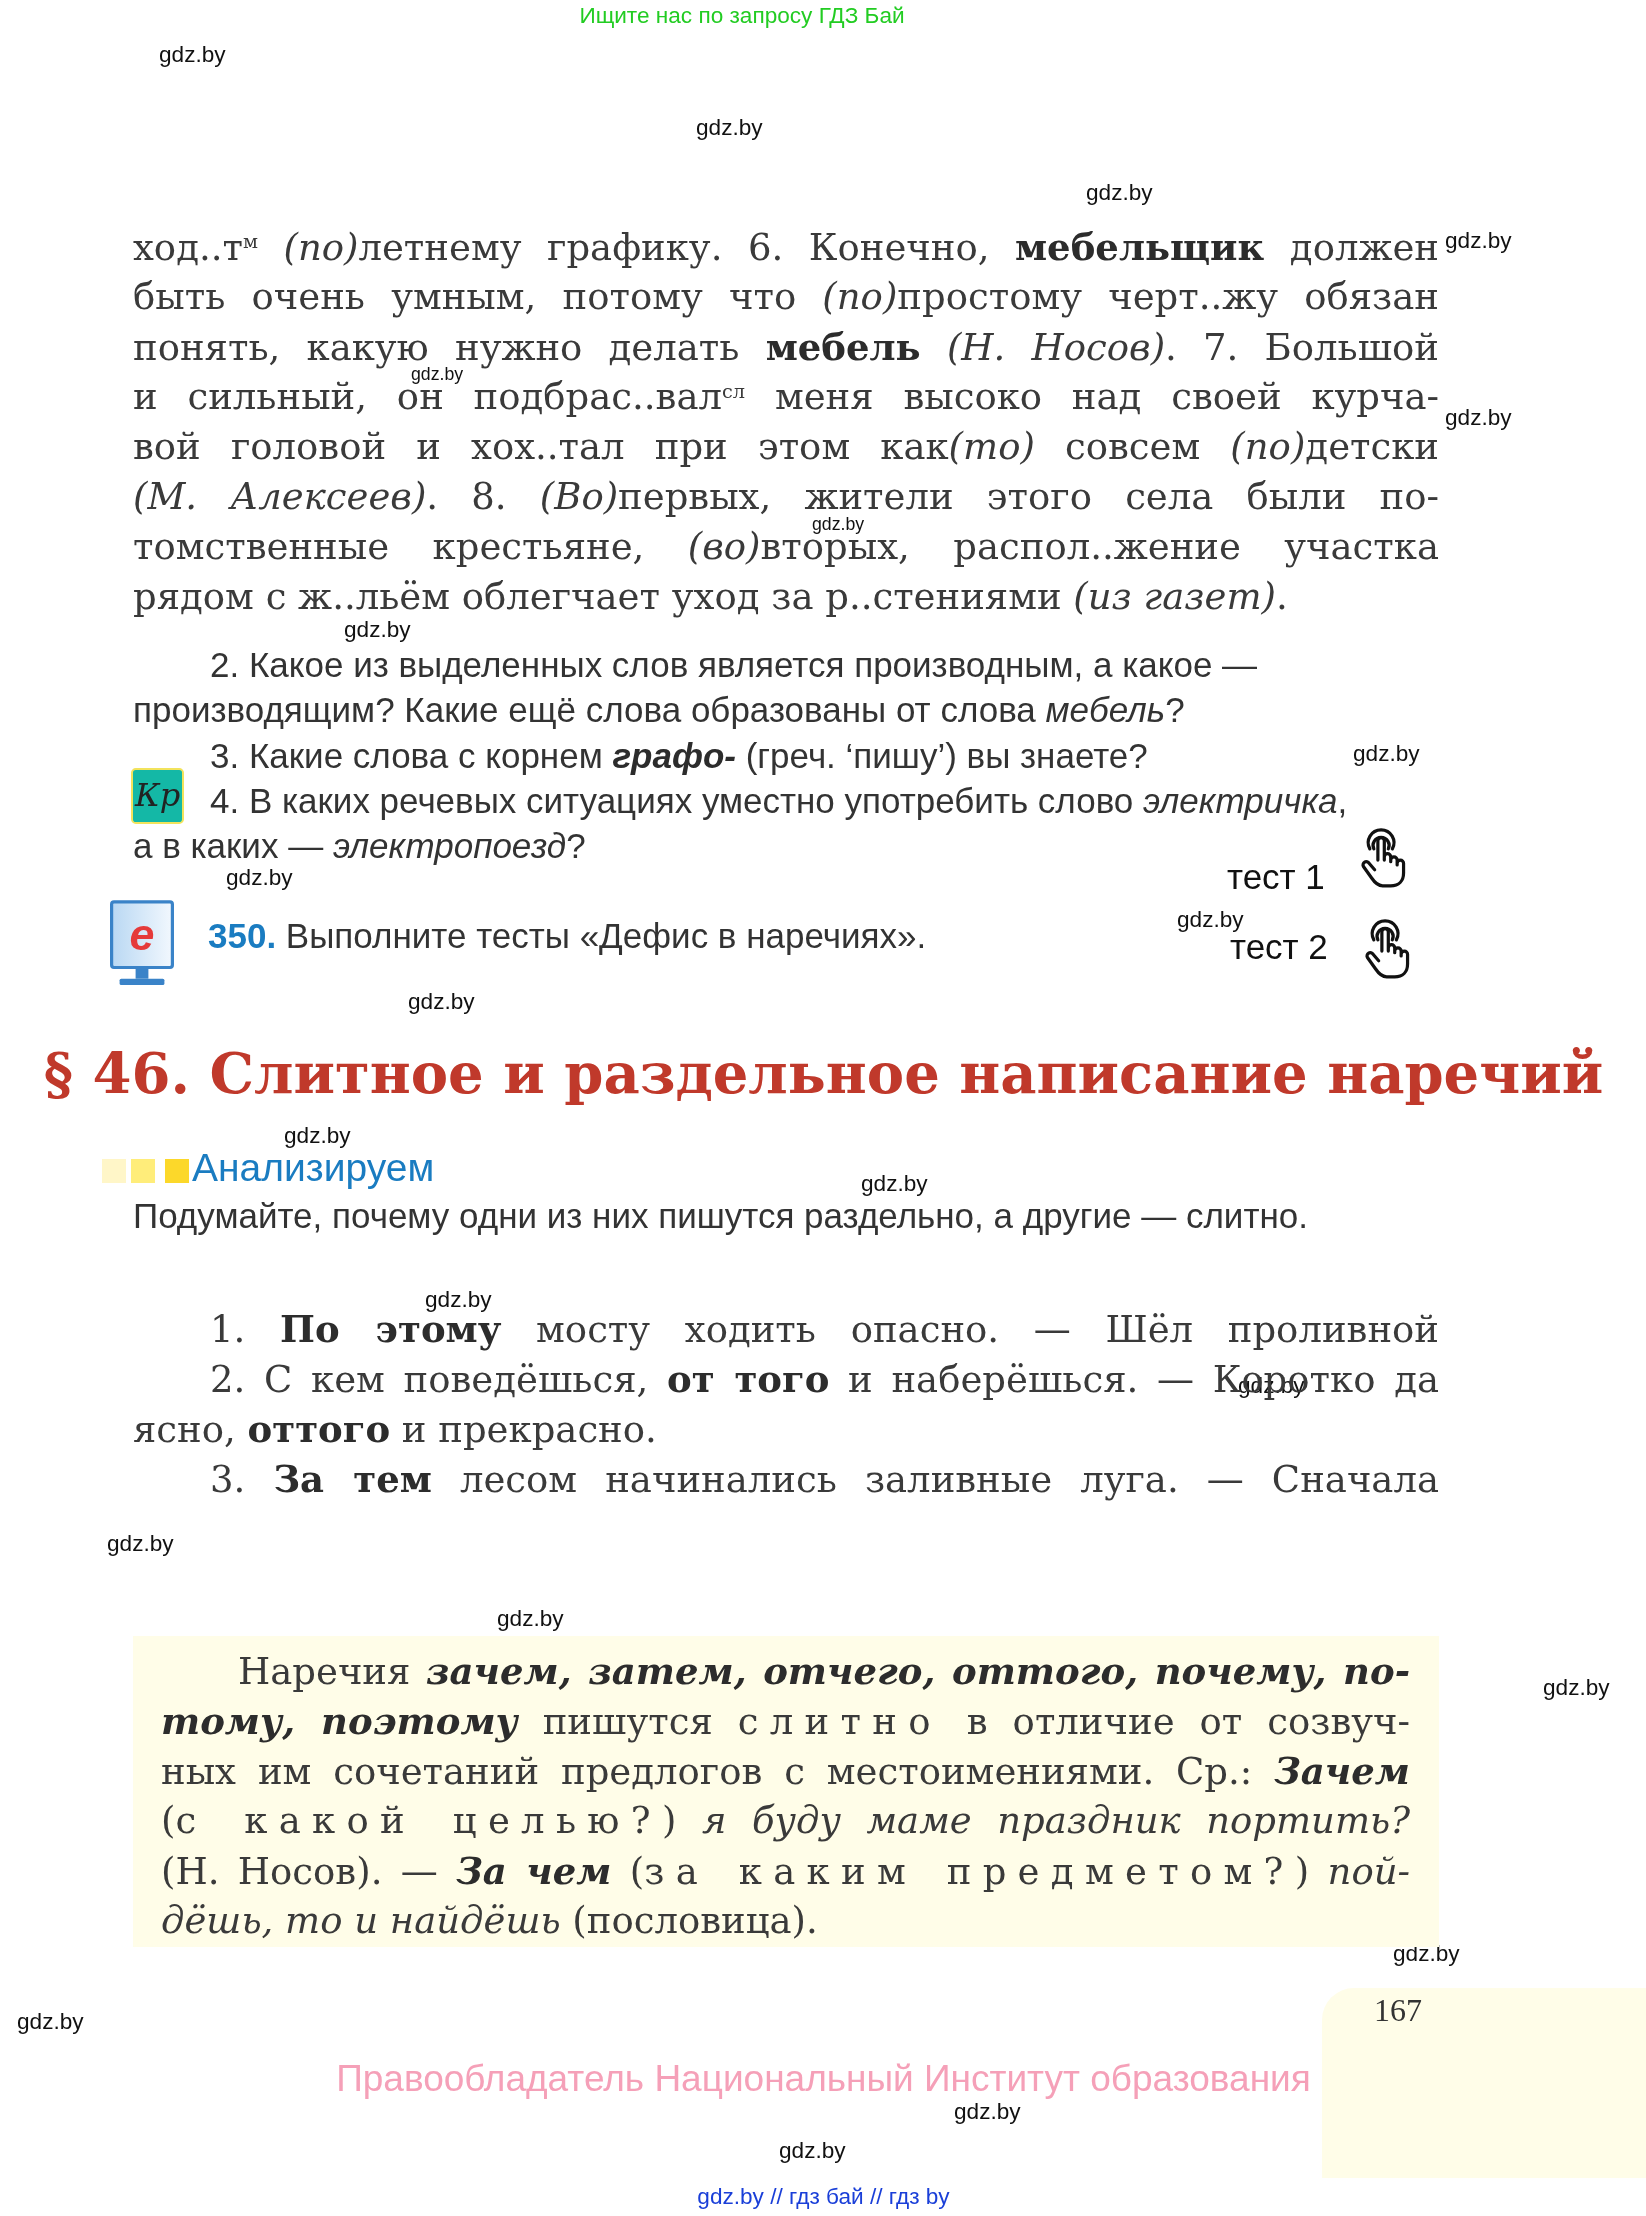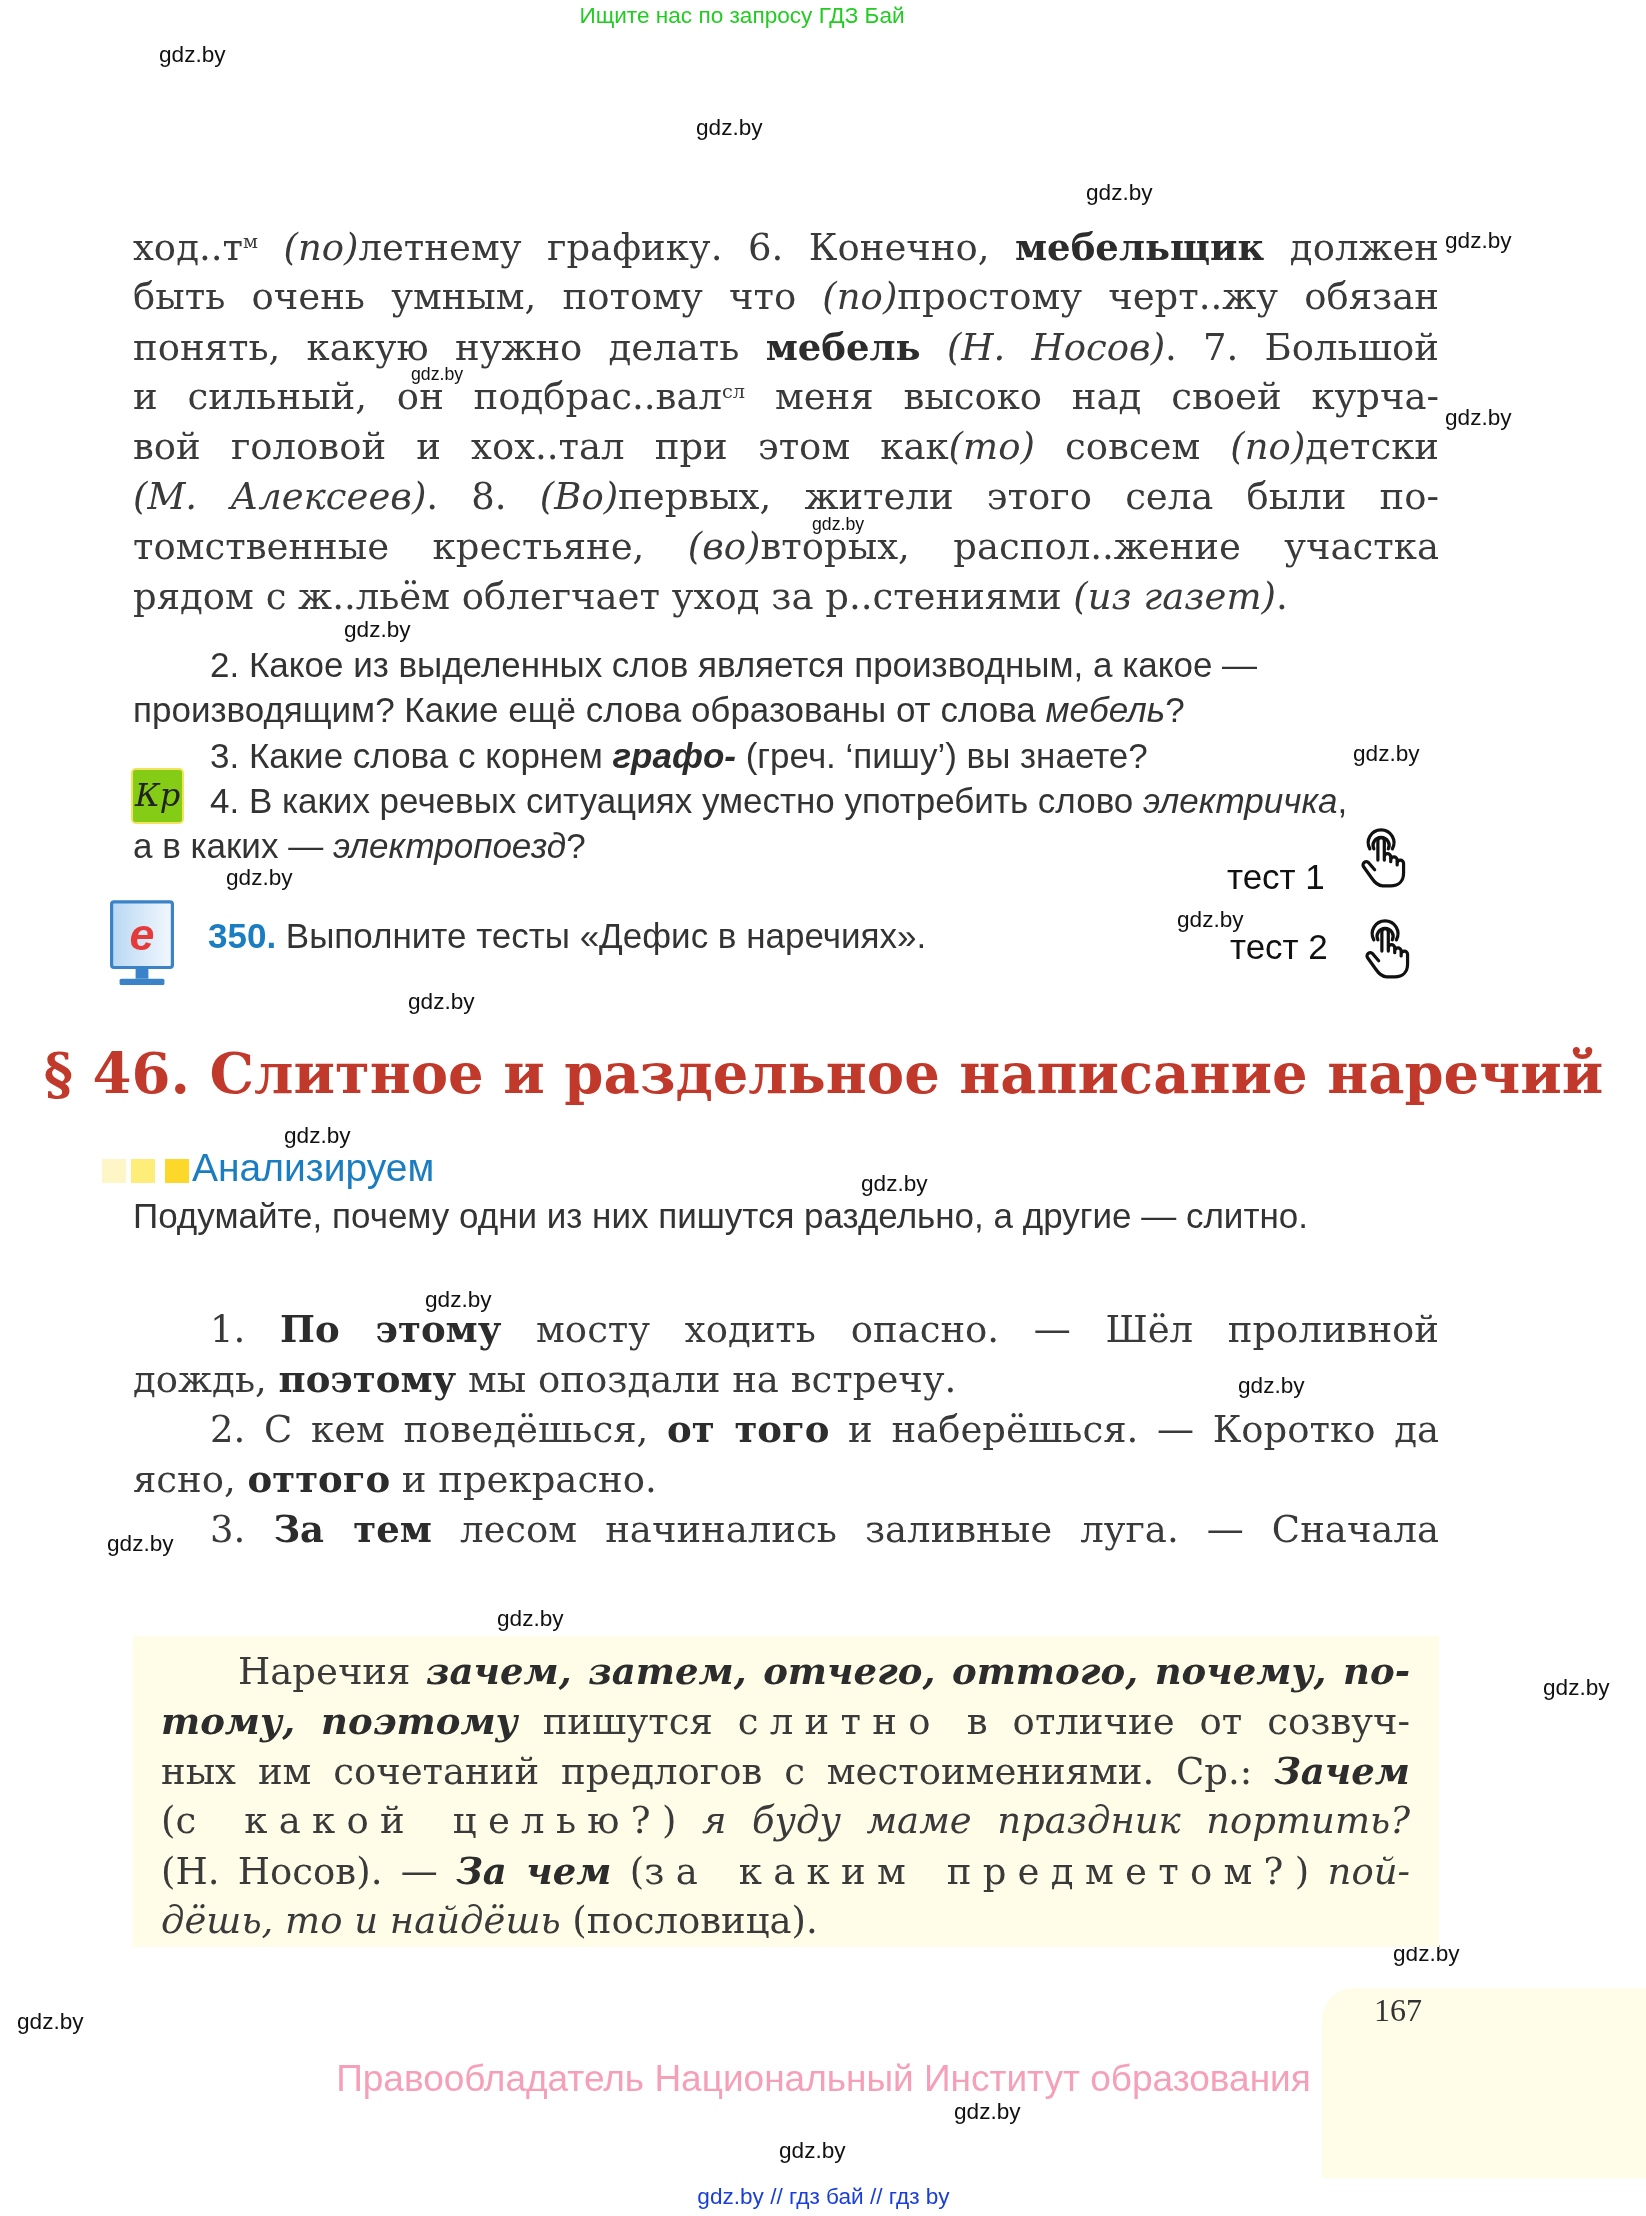--- a/index.html
+++ b/index.html
@@ -10,21 +10,21 @@
   .top-banner { left:0; width:1484px; top:3.2px; text-align:center; color:#22cc22; font-family:"Liberation Sans", sans-serif; font-size:22.6px; }
   .para { left:133px; width:1306px; font-size:37px; line-height:50px; color:#3a3a3a; text-align:justify; text-align-last:justify; }
   .para .line { display:block; white-space:nowrap; text-align:justify; text-align-last:justify; height:50px; }
   b { font-weight:bold; color:#2c2c2c; }
   i { font-style:italic; }
   sup { font-size:19.3px; vertical-align:top; position:relative; top:-4.8px; }
   .q { font-family:"Liberation Sans", sans-serif; font-size:35px; color:#333; line-height:45px; }
   .q .line { display:block; white-space:nowrap; }
   .ind { padding-left:77px; }
   .num-blue { color:#1a7cc1; font-weight:bold; }
-  .kp { left:131px; top:768px; width:53px; height:56px; background:#84cc16; border:2.4px solid #f2e35c; border-radius:4.8px; box-sizing:border-box; font-family:"DejaVu Serif", serif; font-style:italic; font-size:32px; color:#222; text-align:center; line-height:50px; }
+  .kp { left:131px; top:768px; width:53px; height:56px; background:#14b8a6; border:2.4px solid #f2e35c; border-radius:4.8px; box-sizing:border-box; font-family:"DejaVu Serif", serif; font-style:italic; font-size:32px; color:#222; text-align:center; line-height:50px; }
   .monitor { left:110px; top:900px; width:64px; height:87px; }
   .section-title { left:0; width:1647px; top:1040px; text-align:center; font-family:"DejaVu Serif", serif; font-weight:bold; font-size:56px; color:#c0392b; }
   .sq { position:absolute; width:24px; height:24px; top:1159px; }
   .analiz { left:192px; top:1146px; font-family:"Liberation Sans", sans-serif; font-size:39px; color:#1a7cc1; }
   .rule-box { left:133px; top:1636px; width:1306px; height:311px; background:#fffde8; }
   .rule { left:161px; top:1646px; width:1249px; font-size:37px; line-height:50px; color:#3a3a3a; }
   .rule .line { display:block; white-space:nowrap; text-align:justify; text-align-last:justify; height:50px; }
   .spaced { letter-spacing:11.3px; }
   .pagebox { left:1322px; top:1988px; width:325px; height:190px; background:#fffde8; border-top-left-radius:32px; }
   .pagenum { left:1374px; top:1992px; font-family:Liberation Serif, serif; font-size:32px; color:#333; }
@@ -135,21 +135,20 @@
 <div class="sq" style="left:131px;background:#ffed7a"></div>
 <div class="sq" style="left:165px;background:#fcd82a"></div>
 <div class="abs analiz">Анализируем</div>
 
 <div class="abs q" style="left:133px;top:1193px;width:1306px">
   <span class="line">Подумайте, почему одни из них пишутся раздельно, а другие — слитно.</span>
 </div>
 
 <div class="abs para serif" style="top:1304px;text-align-last:auto">
   <span class="line ind"><span>1. </span><b>По этому</b><span> мосту ходить опасно. — Шёл проливной</span></span>
-  <span class="line" style="text-align-last:left"><span>дождь, </span><b>поэтому</b><span> мы опоздали на встречу.</span></span>
   <span class="line ind"><span>2. С кем поведёшься, </span><b>от того</b><span> и наберёшься. — Коротко да</span></span>
   <span class="line" style="text-align-last:left"><span>ясно, </span><b>оттого</b><span> и прекрасно.</span></span>
   <span class="line ind"><span>3. </span><b>За тем</b><span> лесом начинались заливные луга. — Сначала</span></span>
 </div>
 
 <div class="abs rule-box"></div>
 <div class="abs rule serif">
   <span class="line" style="padding-left:77px"><span>Наречия </span><b><i>зачем, затем, отчего, оттого, почему, по-</i></b></span>
   <span class="line"><b><i>тому, поэтому</i></b><span> пишутся </span><span class="spaced">слитно</span><span> в отличие от созвуч-</span></span>
   <span class="line"><span>ных им сочетаний предлогов с местоимениями. Ср.: </span><b><i>Зачем</i></b></span>

